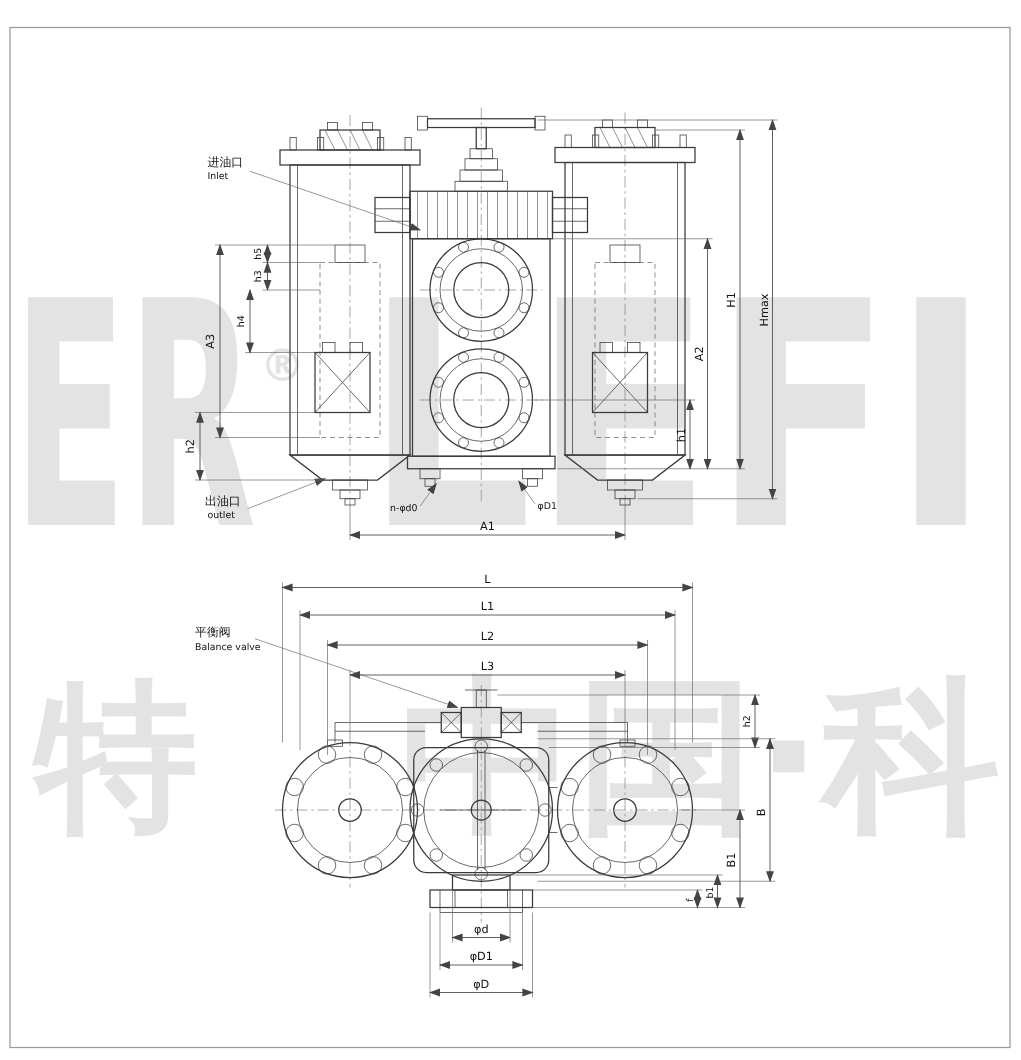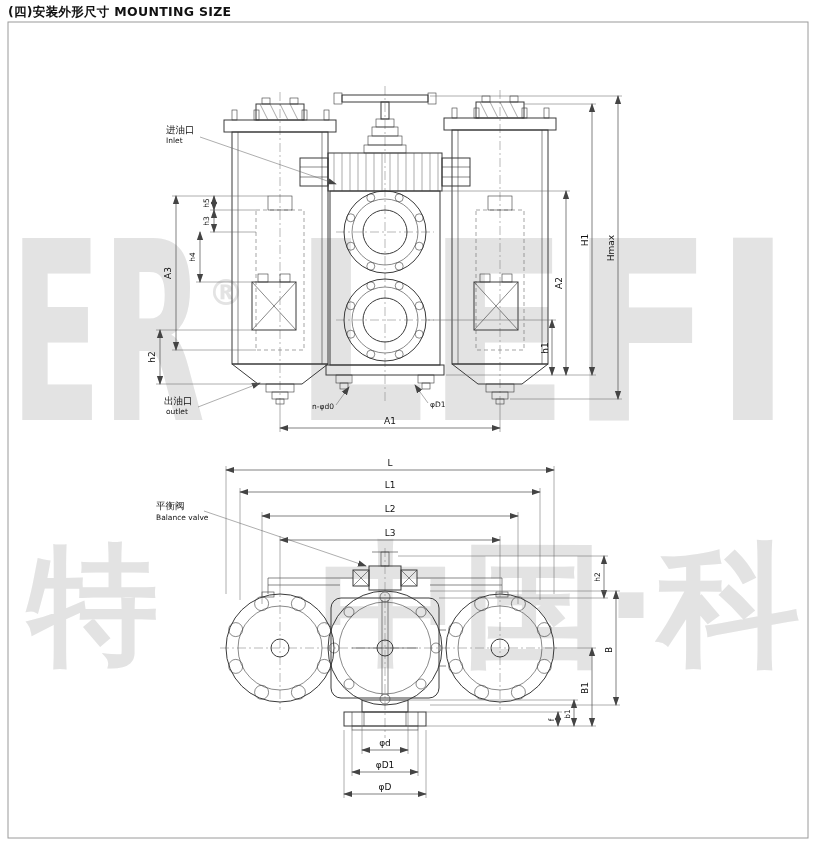--- a/index.html
+++ b/index.html
@@ -16,21 +16,20 @@
   .dim-t{font-size:9px;fill:#111;}
   .dim-s{font-size:7.5px;fill:#111;}
   .lbl{font-size:9.5px;fill:#111;}
   .lbl-en{font-size:7.5px;fill:#111;}
   .wm{fill:#e3e3e3;font-weight:bold;}
 </style>
 </head>
 <body>
 
 <div class="page">
-  <div class="title">(四)安装外形尺寸 MOUNTING SIZE</div>
 
   <svg width="817" height="848" viewBox="0 0 817 848">
     <defs>
       <marker id="arr" viewBox="0 0 10 10" refX="9" refY="5" markerWidth="9" markerHeight="9" orient="auto-start-reverse" markerUnits="userSpaceOnUse">
         <path d="M0 1.5L10 5L0 8.5z" fill="#444"></path>
       </marker>
     </defs>
 
     <g>
       <text class="wm" x="10" y="420" font-size="250" textLength="195" lengthAdjust="spacingAndGlyphs">ER</text>

